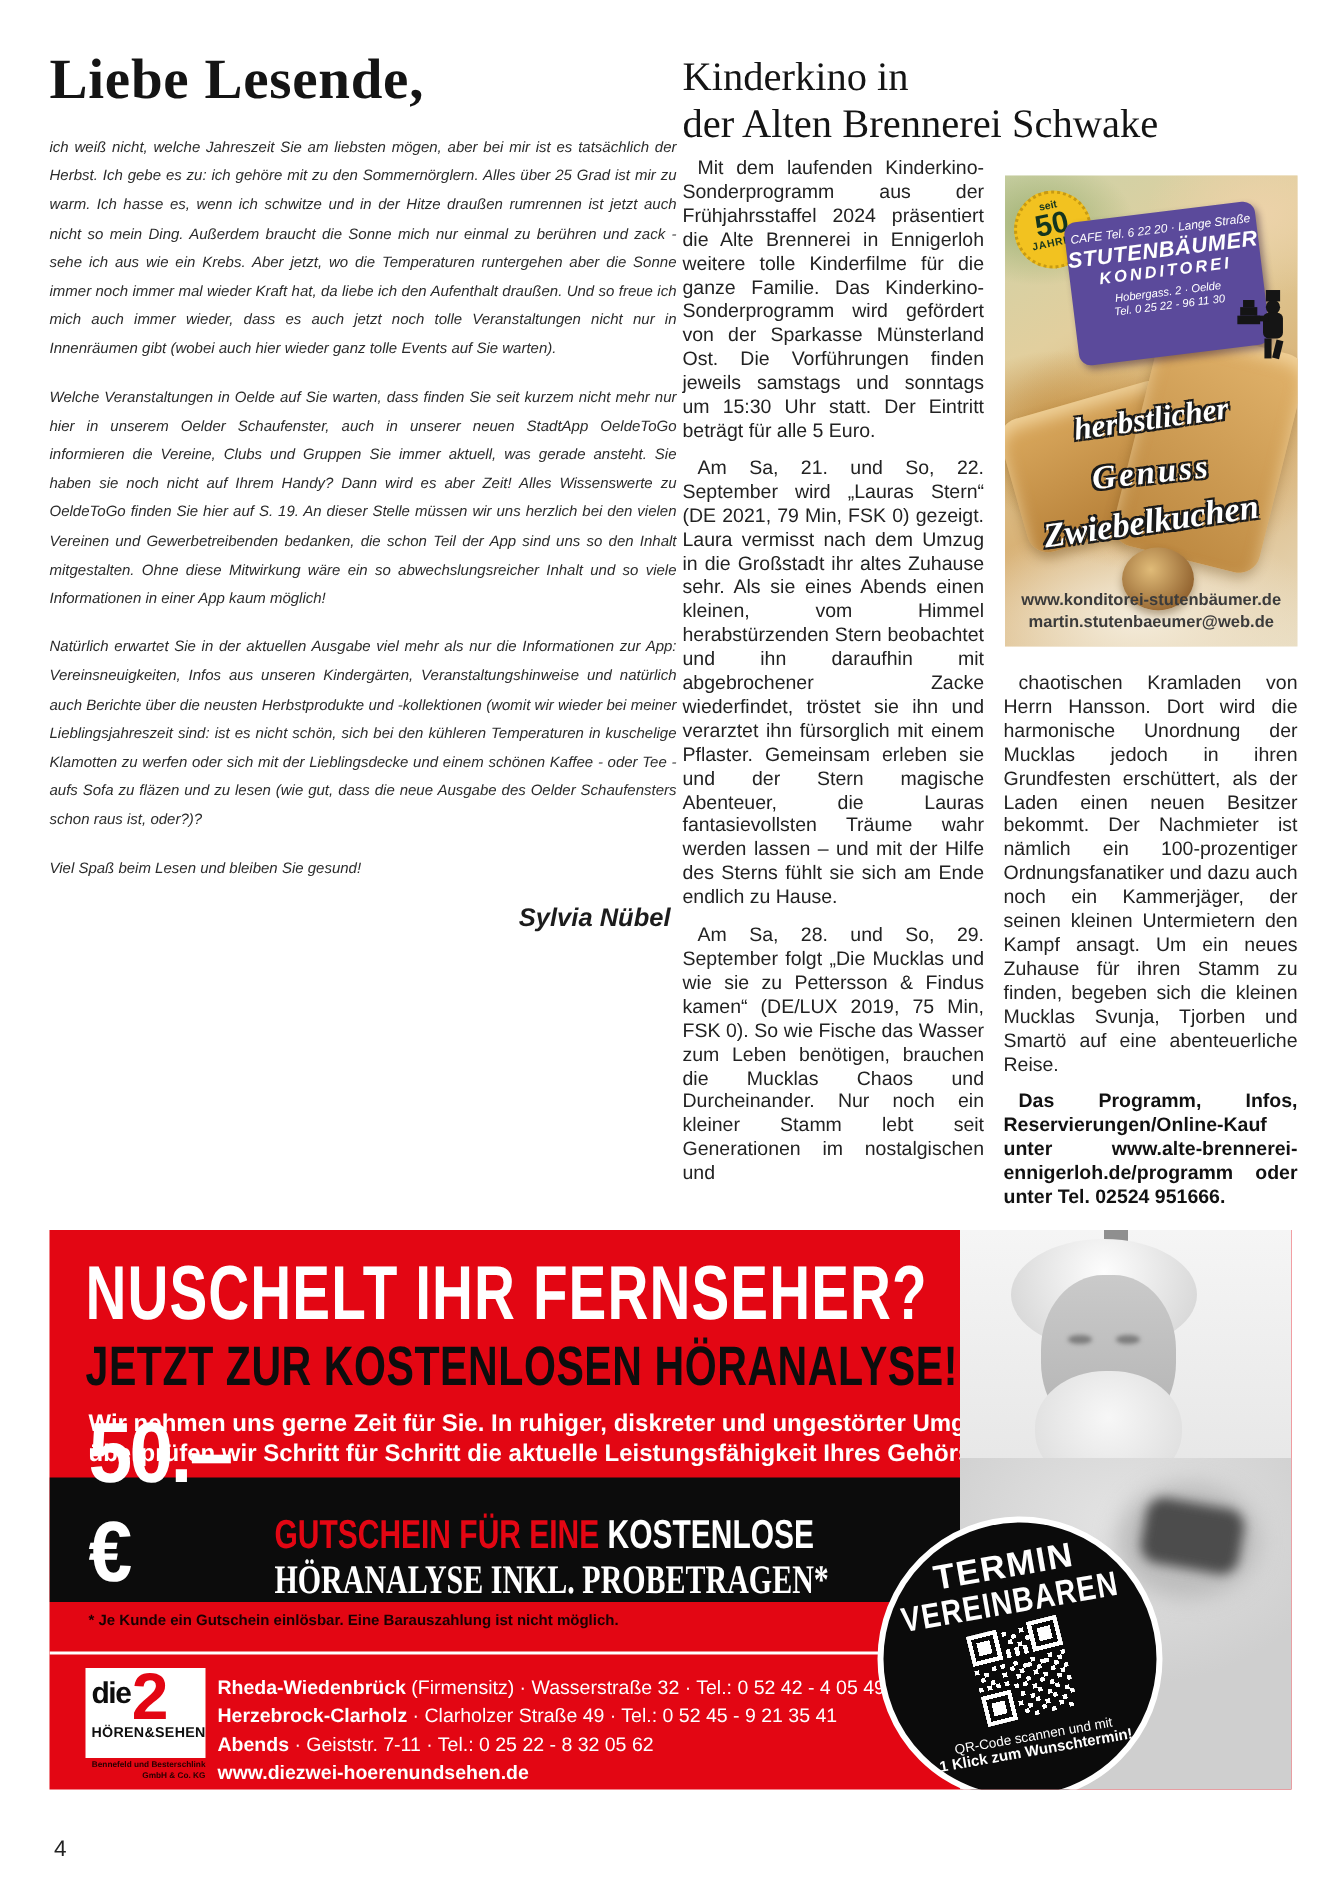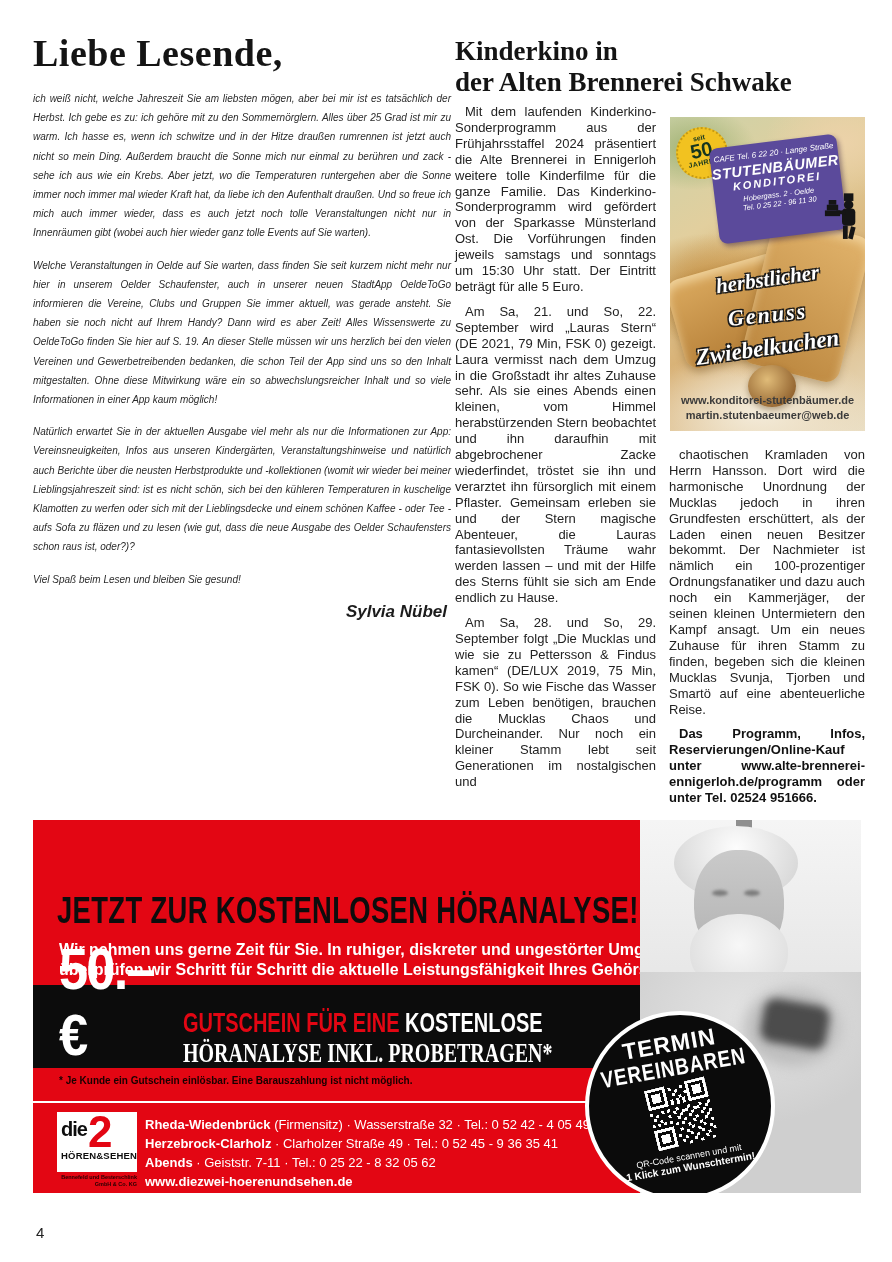--- a/index.html
+++ b/index.html
@@ -7,21 +7,21 @@
   body { font-family:"Liberation Sans", sans-serif; }
   .page { position:relative; width:892px; height:1262px; background:#fff; overflow:hidden; margin:0 auto; }
 
   
   .editorial { position:absolute; left:33px; top:34px; width:418px; }
   .editorial-title { font-family:"Liberation Serif", serif; font-weight:700; font-size:38px; line-height:1.05; color:#141414; margin-bottom:15px; letter-spacing:.5px; }
   .editorial p.body { font-style:italic; font-size:10px; line-height:19.2px; text-align:justify; color:#2b2b2b; margin-bottom:13px; }
   .signature { text-align:right; font-style:italic; font-weight:700; font-size:17px; color:#1c1c1c; margin-top:10px; padding-right:4px; }
 
   
-  .article-title { position:absolute; left:455px; top:36px; width:432px; font-family:"Liberation Serif", serif; font-weight:700; font-size:27px; line-height:31px; color:#141414; }
+  .article-title { position:absolute; left:455px; top:36px; width:432px; font-family:"Liberation Serif", serif; font-weight:400; font-size:27px; line-height:31px; color:#141414; }
   .acol { position:absolute; font-size:13px; line-height:15.9px; text-align:justify; color:#222; }
   .acol p { text-indent:10px; margin-bottom:9px; }
   .acol p.contact { font-weight:700; color:#111; }
   .col1 { left:455px; top:104px; width:201px; }
   .col2 { left:669px; top:447px; width:196px; }
 
   
   .bakery { position:absolute; left:670px; top:117px; width:195px; height:314px; overflow:hidden;
     background:
       radial-gradient(90px 60px at 12% 10%, #9fb274 0%, rgba(159,178,116,0) 70%),
@@ -159,20 +159,23 @@
       <div class="lk">martin.stutenbaeumer@web.de</div>
     </div>
   </div>
 
   <div class="acol col2">
     <p>chaotischen Kramladen von Herrn Hansson. Dort wird die harmonische Unordnung der Mucklas jedoch in ihren Grundfesten erschüttert, als der Laden einen neuen Besitzer bekommt. Der Nachmieter ist nämlich ein 100-prozentiger Ordnungsfanatiker und dazu auch noch ein Kammerjäger, der seinen kleinen Untermietern den Kampf ansagt. Um ein neues Zuhause für ihren Stamm zu finden, begeben sich die kleinen Mucklas Svunja, Tjorben und Smartö auf eine abenteuerliche Reise.</p>
     <p class="contact">Das Programm, Infos, Reservierungen/Online-Kauf unter www.alte-brennerei-ennigerloh.de/programm oder unter Tel. 02524 951666.</p>
   </div>
 
   <div class="ad">
+    <div class="ad-headline">
+      <span class="cond">NUSCHELT IHR FERNSEHER?</span>
+    </div>
     <div class="ad-subheadline">
       <span class="cond">JETZT ZUR KOSTENLOSEN HÖRANALYSE!</span>
     </div>
     <div class="ad-intro">
       <div>Wir nehmen uns gerne Zeit für Sie. In ruhiger, diskreter und ungestörter Umgebung</div>
       <div>überprüfen wir Schritt für Schritt die aktuelle Leistungsfähigkeit Ihres Gehörs.</div>
     </div>
 
     <div class="voucher">
       <span class="price">50.–€</span>
@@ -192,21 +195,21 @@
       </div>
       <div class="logo-sub">HÖREN&amp;SEHEN</div>
     </div>
     <div class="logo-company">
       <div>Bennefeld und Besterschlink</div>
       <div>GmbH &amp; Co. KG</div>
     </div>
 
     <div class="locations">
       <div><span class="city">Rheda-Wiedenbrück</span><span> (Firmensitz) · Wasserstraße 32 · Tel.: 0 52 42 - 4 05 49 65</span></div>
-      <div><span class="city">Herzebrock-Clarholz</span><span> · Clarholzer Straße 49 · Tel.: 0 52 45 - 9 36 35 41</span></div>
+      <div><span class="city">Herzebrock-Clarholz</span><span> · Clarholzer Straße 49 · Tel.: 0 52 45 - 9 21 35 41</span></div>
       <div><span class="city">Abends</span><span> · Geiststr. 7-11 · Tel.: 0 25 22 - 8 32 05 62</span></div>
       <div class="ad-site">www.diezwei-hoerenundsehen.de</div>
     </div>
 
     <div class="photo">
       <div class="ph-frame"></div>
       <div class="ph-hair"></div>
       <div class="ph-face"></div>
       <div class="ph-eye e1"></div>
       <div class="ph-eye e2"></div>

